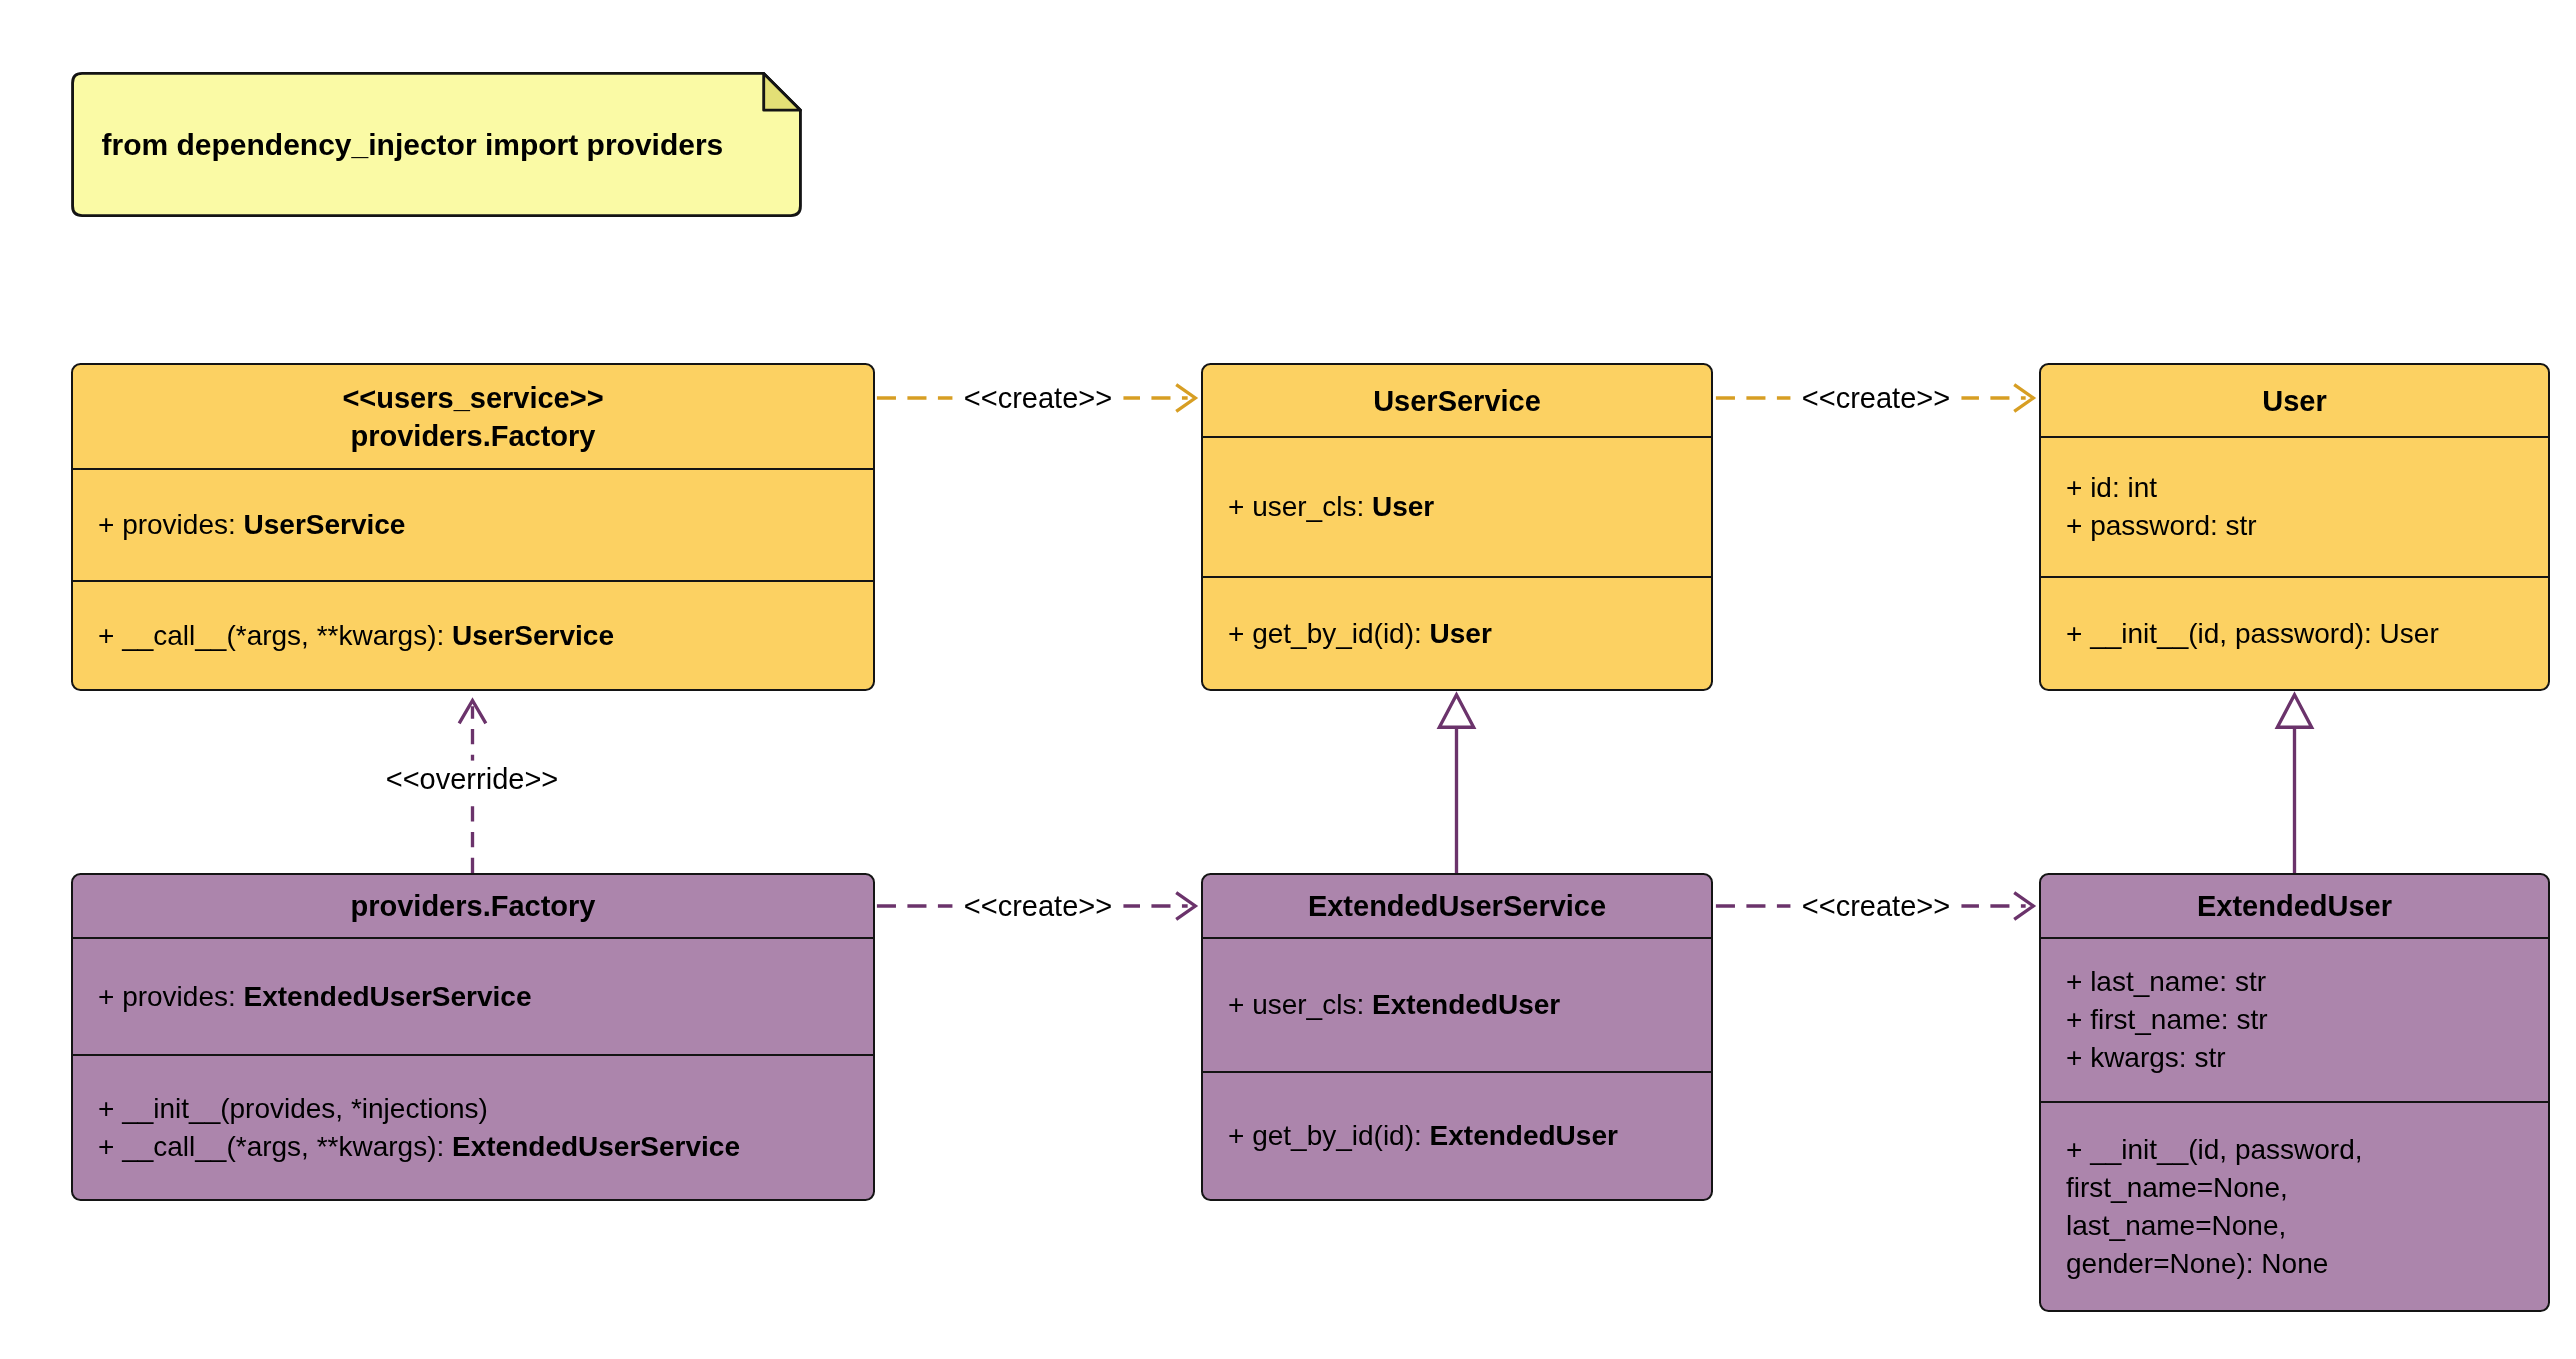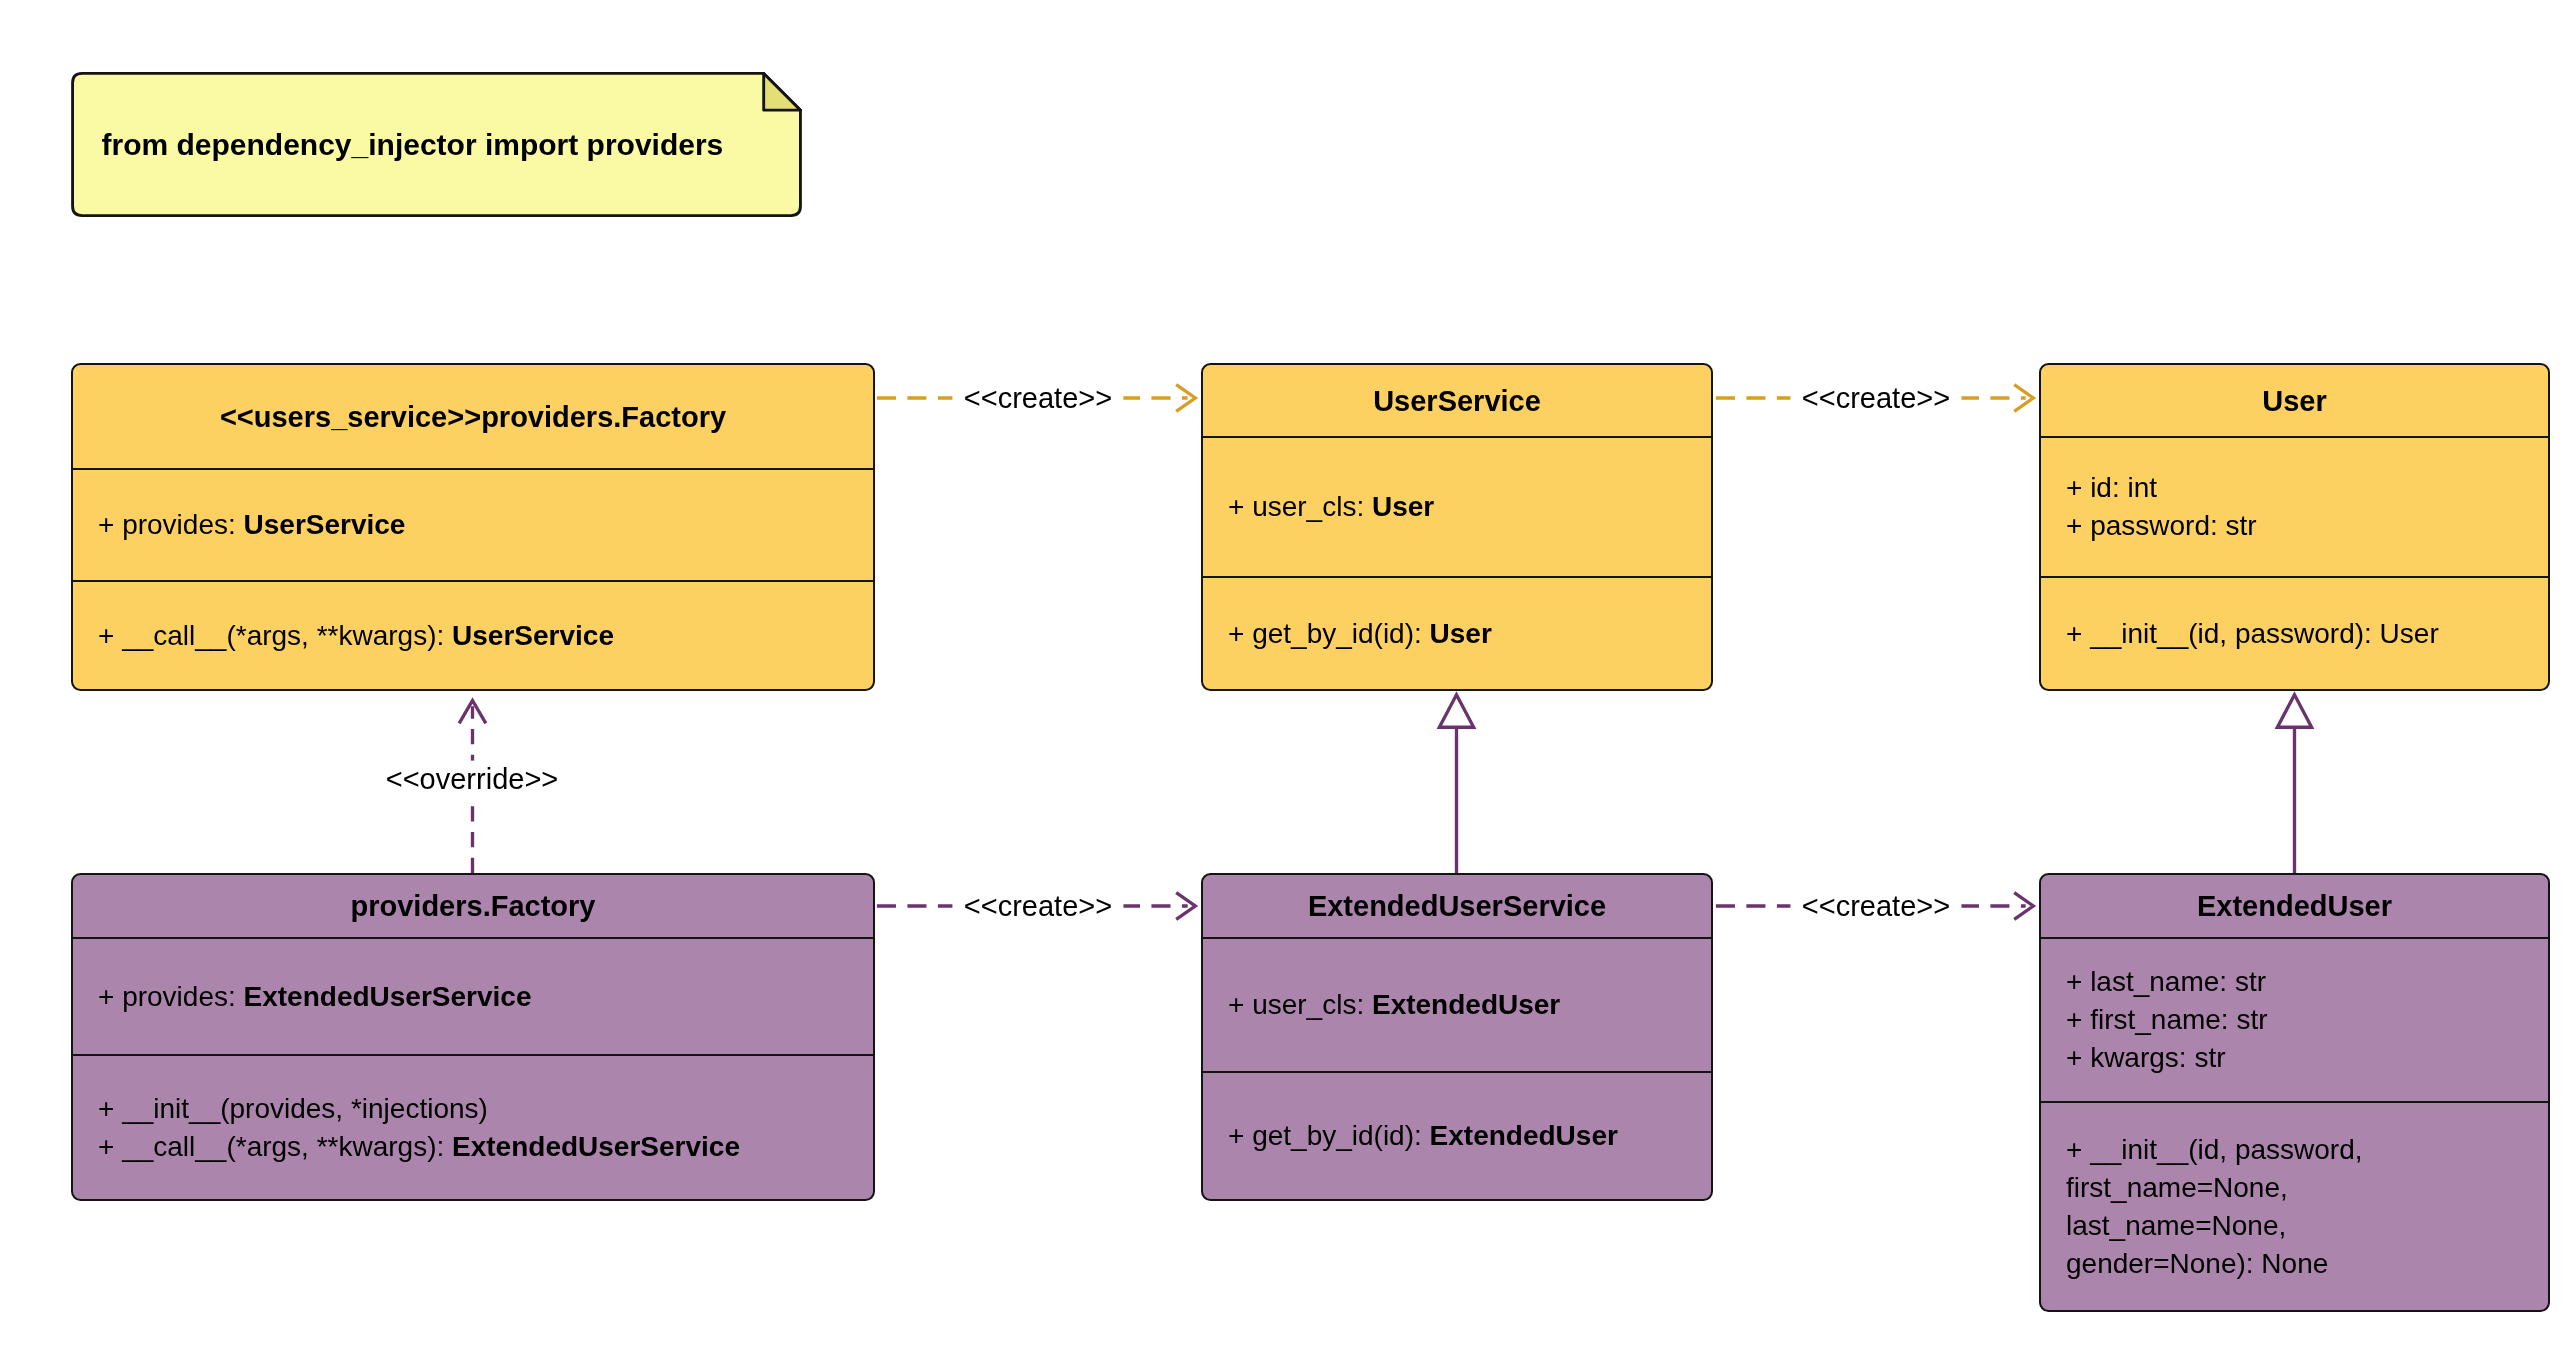--- a/index.html
+++ b/index.html
@@ -43,21 +43,21 @@
     display: flex;
     flex-direction: column;
     overflow: hidden;
   }
   .yellow { background: #FCD162; }
   .purple { background: #AC85AC; }
 
   .cls-title {
     flex: 0 0 auto;
     display: flex;
-    flex-direction: row;
+    flex-direction: column;
     justify-content: center;
     align-items: center;
     font-weight: bold;
     font-size: 29px;
     line-height: 38px;
     border-bottom: 2.9px solid #141414;
     box-sizing: border-box;
   }
   .cls-sec {
     box-sizing: border-box;

